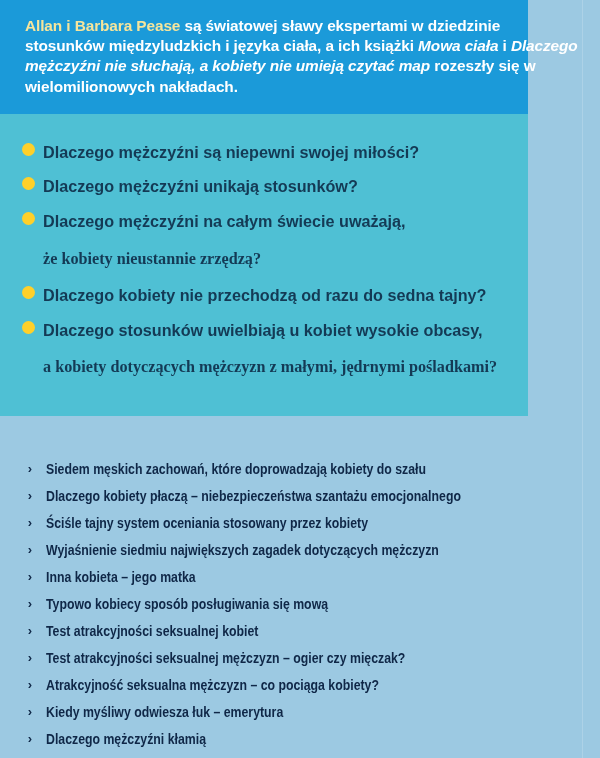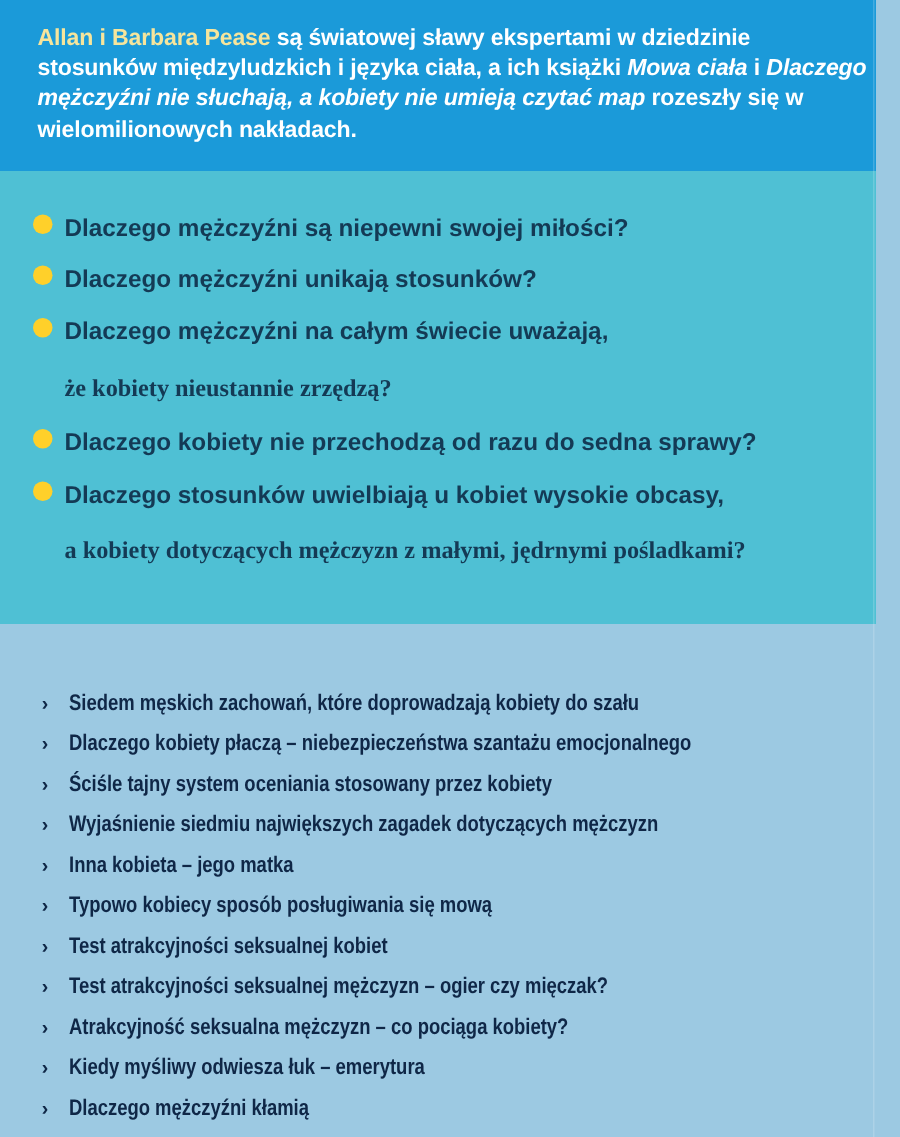--- a/index.html
+++ b/index.html
@@ -2,21 +2,21 @@
 <html><head>
   <meta charset="utf-8">
   <style>
     * { box-sizing: border-box; margin: 0; padding: 0; }
     html, body { width: 600px; height: 758px; overflow: hidden; }
     body {
       position: relative;
       font-family: "Liberation Sans", sans-serif;
       background: #9cc9e2;
     }
-    .band { position: absolute; left: 0; width: 584px; }
+    .band { position: absolute; left: 0; width: 528px; }
     .band-intro {
       top: 0; height: 114px;
       background: #1b9ad9;
     }
     .band-questions {
       top: 114px; height: 302px;
       background: #4fc0d4;
     }
     .band-topics {
       top: 416px; height: 342px;
@@ -86,21 +86,21 @@
     </div>
     <div class="q-item" style="top:98px">
       <span class="q-dot"></span>
       <span>Dlaczego mężczyźni na całym świecie uważają,</span>
     </div>
     <div class="q-item q-cont" style="top:136px">
       <span>że kobiety nieustannie zrzędzą?</span>
     </div>
     <div class="q-item" style="top:172px">
       <span class="q-dot"></span>
-      <span>Dlaczego kobiety nie przechodzą od razu do sedna sprawy?</span>
+      <span>Dlaczego kobiety nie przechodzą od razu do sedna tajny?</span>
     </div>
     <div class="q-item" style="top:207px">
       <span class="q-dot"></span>
       <span>Dlaczego stosunków uwielbiają u kobiet wysokie obcasy,</span>
     </div>
     <div class="q-item q-cont" style="top:244px">
       <span>a kobiety dotyczących mężczyzn z małymi, jędrnymi pośladkami?</span>
     </div>
   </div>
 </section>

